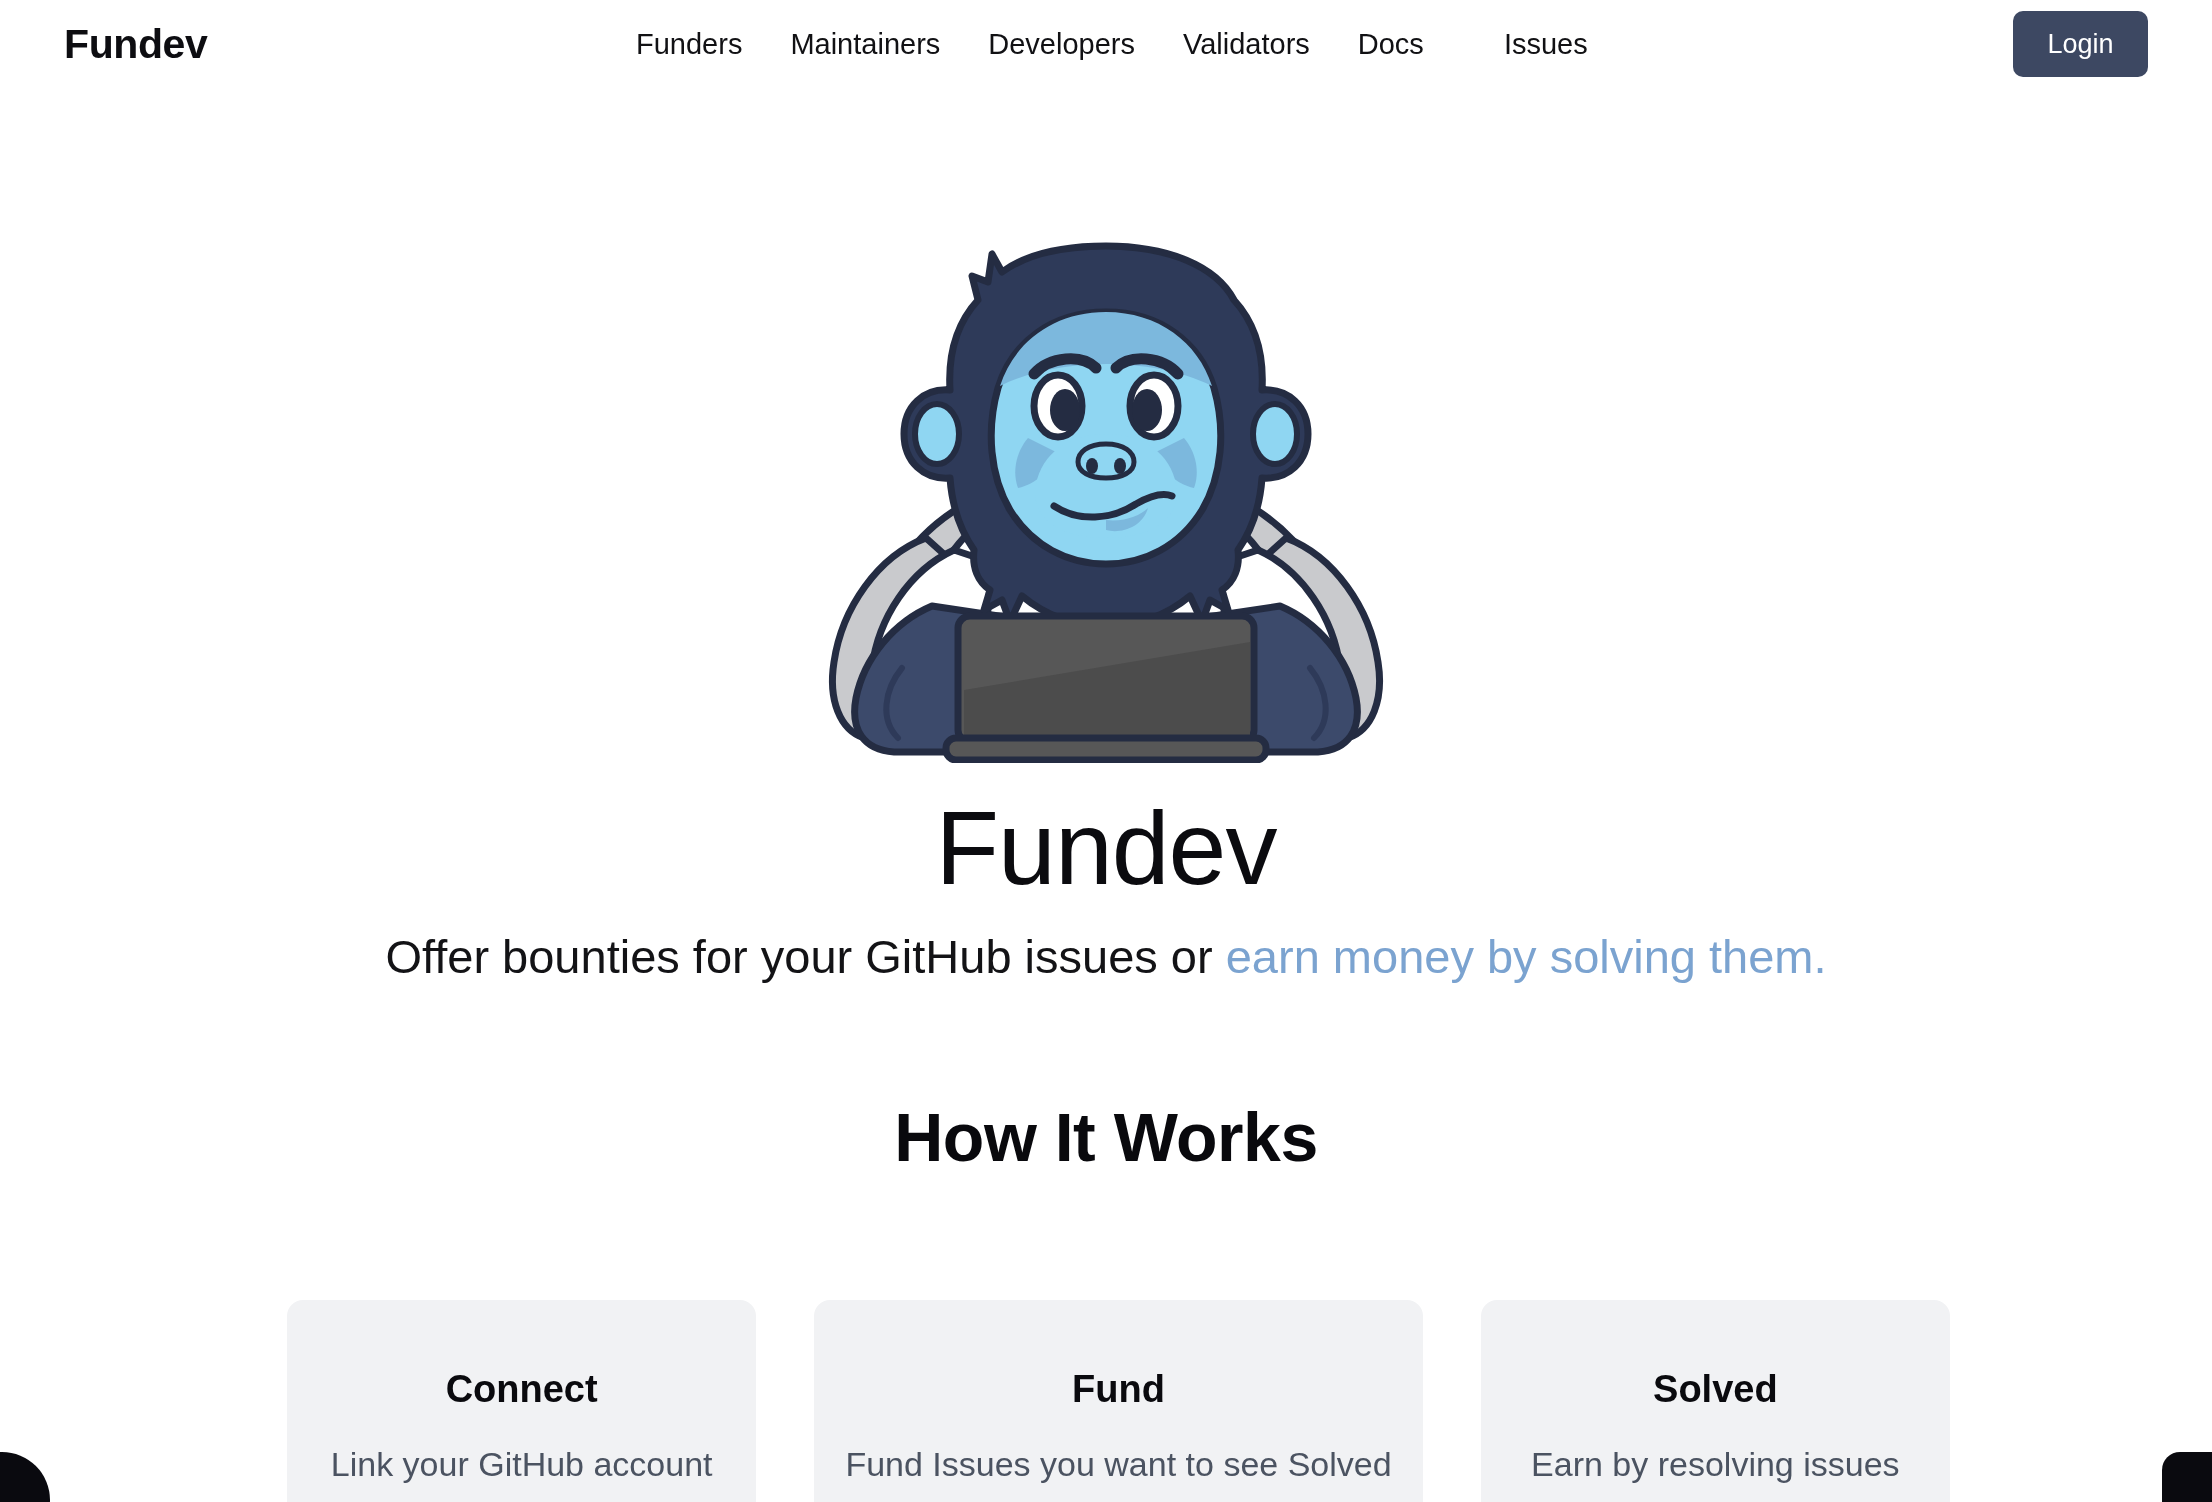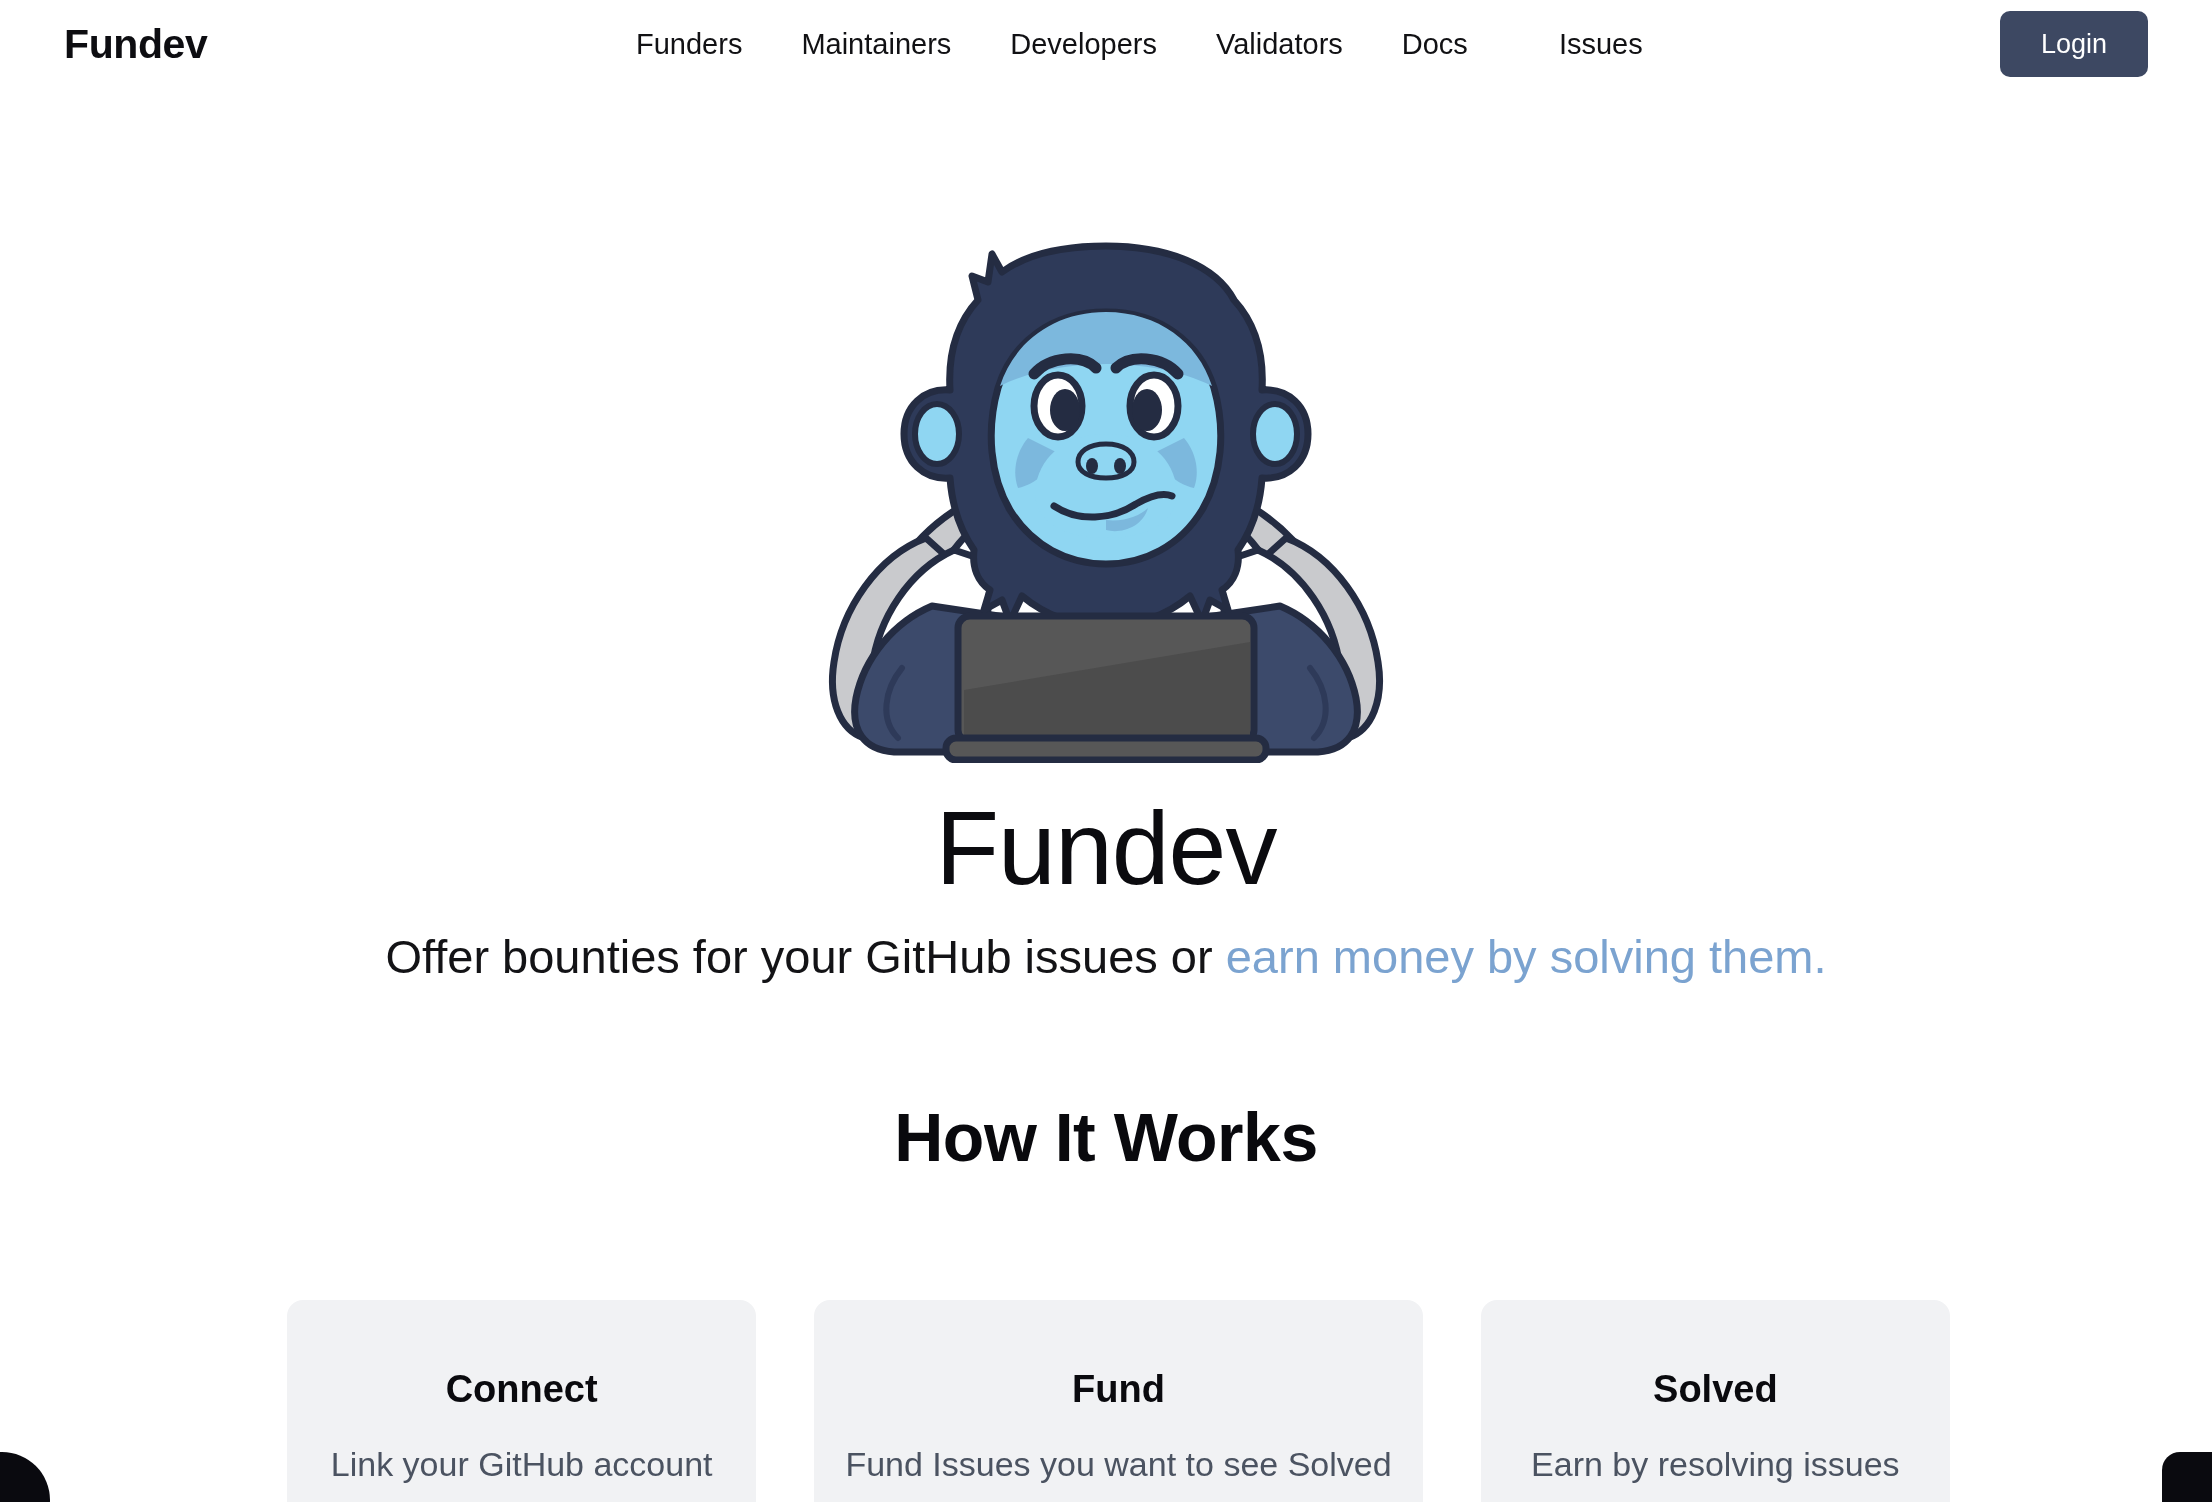--- a/index.html
+++ b/index.html
@@ -46,41 +46,41 @@
     cursor: pointer;
   }
 
   .nav-links {
     position: absolute;
     left: 636px;
     top: 50%;
     transform: translateY(-50%);
     display: flex;
     align-items: center;
-    gap: 12px;
+    gap: 1px;
   }
 
   .nav-link {
     font-size: 29px;
     font-weight: 400;
     color: #111114;
     line-height: 1;
     text-decoration: none;
     padding: 6px 0;
     margin-right: 47px;
     white-space: nowrap;
     cursor: pointer;
   }
   .nav-link:last-child { margin-right: 0; margin-left: 32px; }
 
   .login-button {
     position: absolute;
     right: 64px;
     top: 11px;
-    width: 148px;
+    width: 135px;
     height: 66px;
     border: none;
     border-radius: 10px;
     background: #3d4862;
     color: #ffffff;
     font-family: "Liberation Sans", sans-serif;
     font-size: 27px;
     font-weight: 400;
     line-height: 1;
     display: flex;

